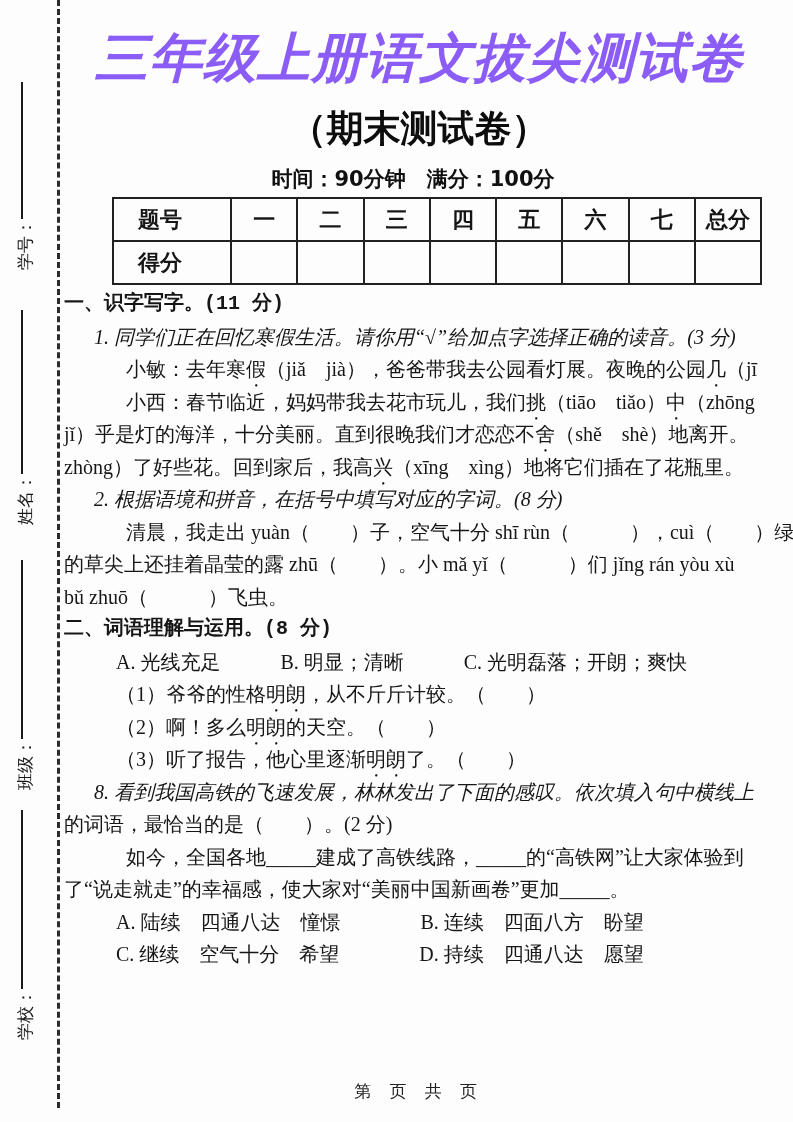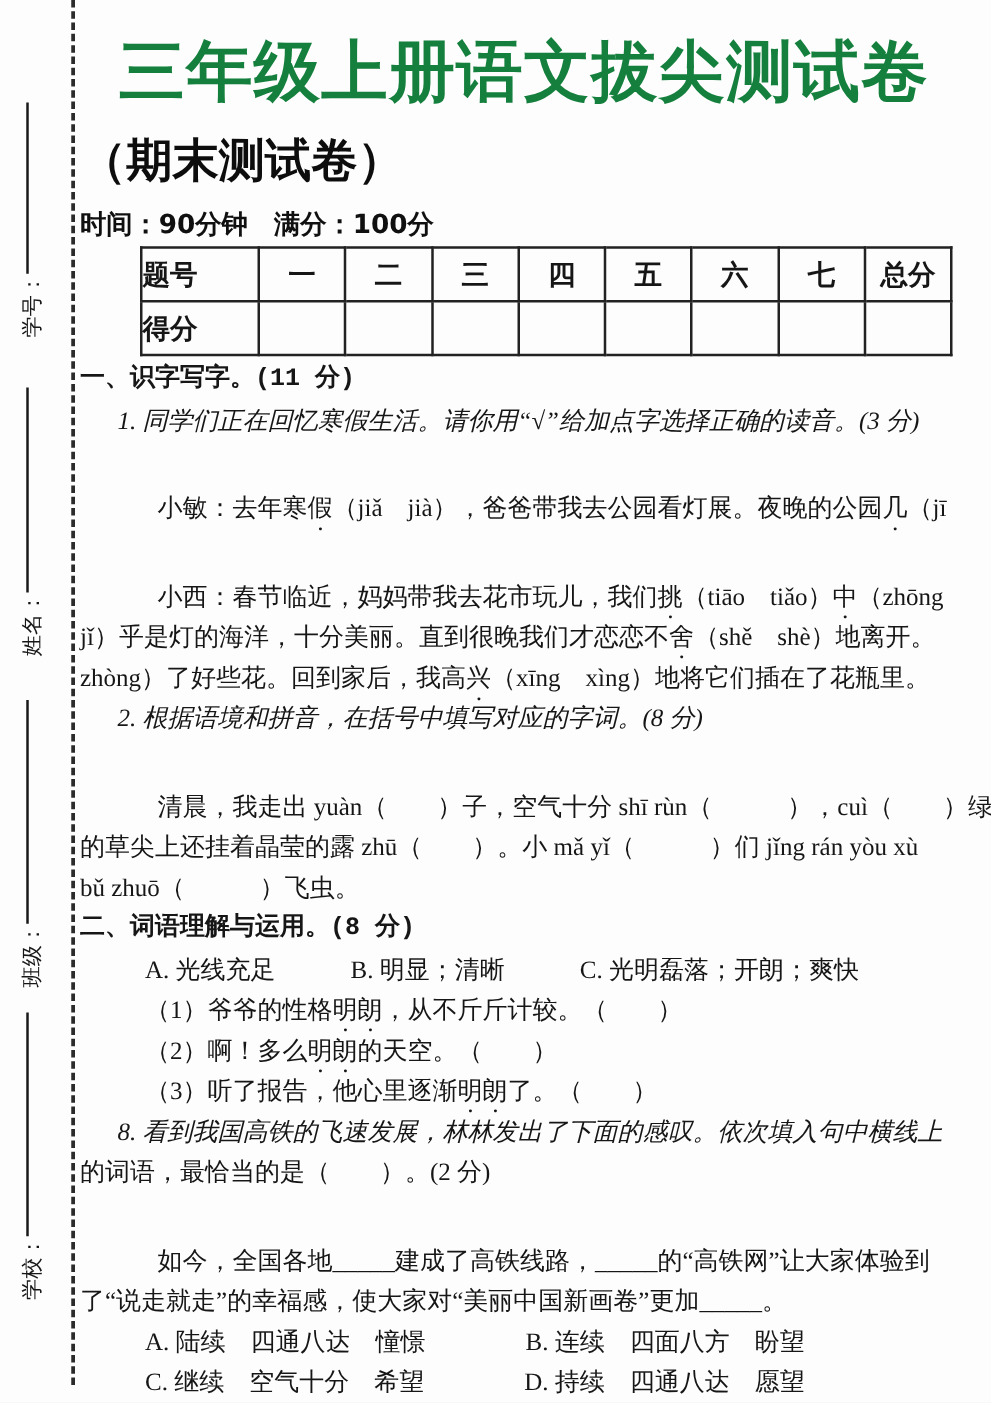--- a/index.html
+++ b/index.html
@@ -26,49 +26,50 @@
   }
   .side-unit .sideline{
     flex:1;border-bottom:2px solid #1a1a1a;margin-bottom:7px;
   }
   
   .main{position:absolute;left:64px;top:0;width:710px;}
   .title{
     position:absolute;top:28px;left:0;width:710px;
     text-align:center;font-family:"DejaVu Sans",sans-serif;
     font-weight:900;font-size:53px;line-height:1.15;letter-spacing:1px;
-    color:#15803d;
+    color:#8b5cf6;
+    font-style:italic;
   }
   .subtitle{
     position:absolute;top:104px;left:0;width:710px;
-    text-align:left;font-family:"DejaVu Sans",sans-serif;
+    text-align:center;font-family:"DejaVu Sans",sans-serif;
     font-weight:900;font-size:37px;color:#0d0d0d;
   }
   .meta{
     position:absolute;top:165px;left:0;width:698px;
-    text-align:left;font-family:"DejaVu Sans",sans-serif;
+    text-align:center;font-family:"DejaVu Sans",sans-serif;
     font-weight:700;font-size:21px;color:#101010;
   }
   
   table.score{
     position:absolute;top:197px;left:48px;
     border-collapse:collapse;table-layout:fixed;width:650px;
   }
   table.score td{
     border:2.5px solid #222;height:41px;
     font-size:22px;font-weight:700;text-align:center;
     padding:0;
   }
-  table.score td.lbl{width:92px;text-align:left;padding-left:0;}
+  table.score td.lbl{width:92px;text-align:left;padding-left:24px;}
   
   .lines{position:absolute;top:288px;left:0;width:712px;}
   .ln{height:32.5px;line-height:32.5px;font-size:20px;white-space:nowrap;}
   .ln.h{font-family:Liberation Mono, monospace;font-weight:700;font-size:20px;}
   .ln.item{padding-left:30px;font-style:italic;}
-  .ln.para{padding-left:62px;margin-top:38px;}
+  .ln.para{padding-left:62px;}
   .ln.opt{padding-left:52px;}
   .ln.flush{padding-left:0;}
   em.dot{
     font-style:normal;
     -webkit-text-emphasis:filled dot #161616;
     -webkit-text-emphasis-position:under right;
     text-emphasis:filled dot #161616;
     text-emphasis-position:under right;
   }
   .footer{
@@ -152,14 +153,15 @@
         <div class="ln item">8. 看到我国高铁的飞速发展，林林发出了下面的感叹。依次填入句中横线上</div>
         <div class="ln flush">的词语，最恰当的是（　　）。(2 分)</div>
         <div class="ln para">如今，全国各地_____建成了高铁线路，_____的“高铁网”让大家体验到</div>
         <div class="ln flush">了“说走就走”的幸福感，使大家对“美丽中国新画卷”更加_____。</div>
         <div class="ln opt">A. 陆续　四通八达　憧憬　　　　B. 连续　四面八方　盼望</div>
         <div class="ln opt">C. 继续　空气十分　希望　　　　D. 持续　四通八达　愿望</div>
       </div>
 
   </div>
 
+  <div class="footer">第 页 共 页</div>
 
 </div>
 
 </body></html>

